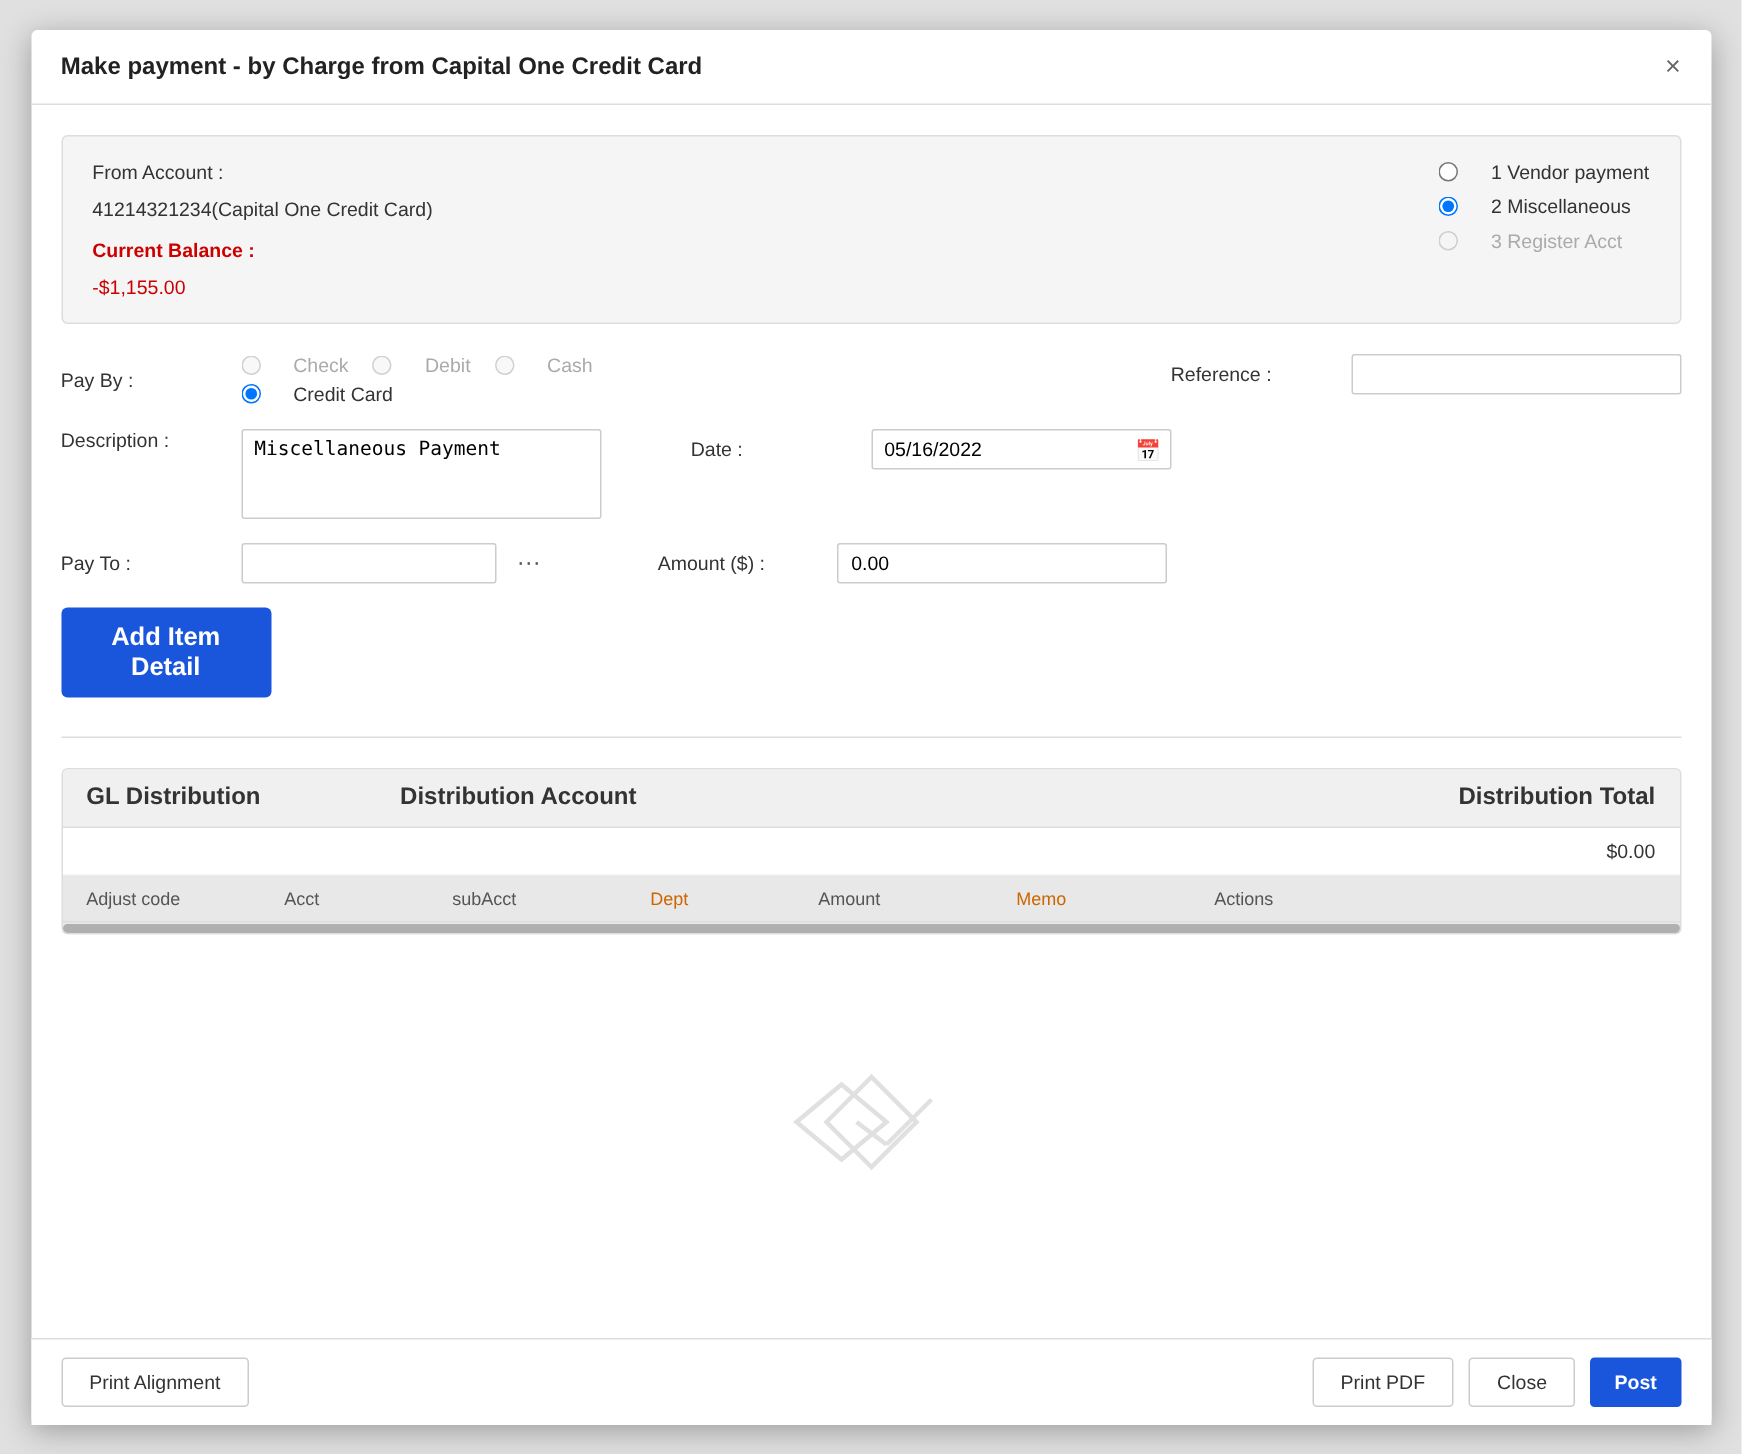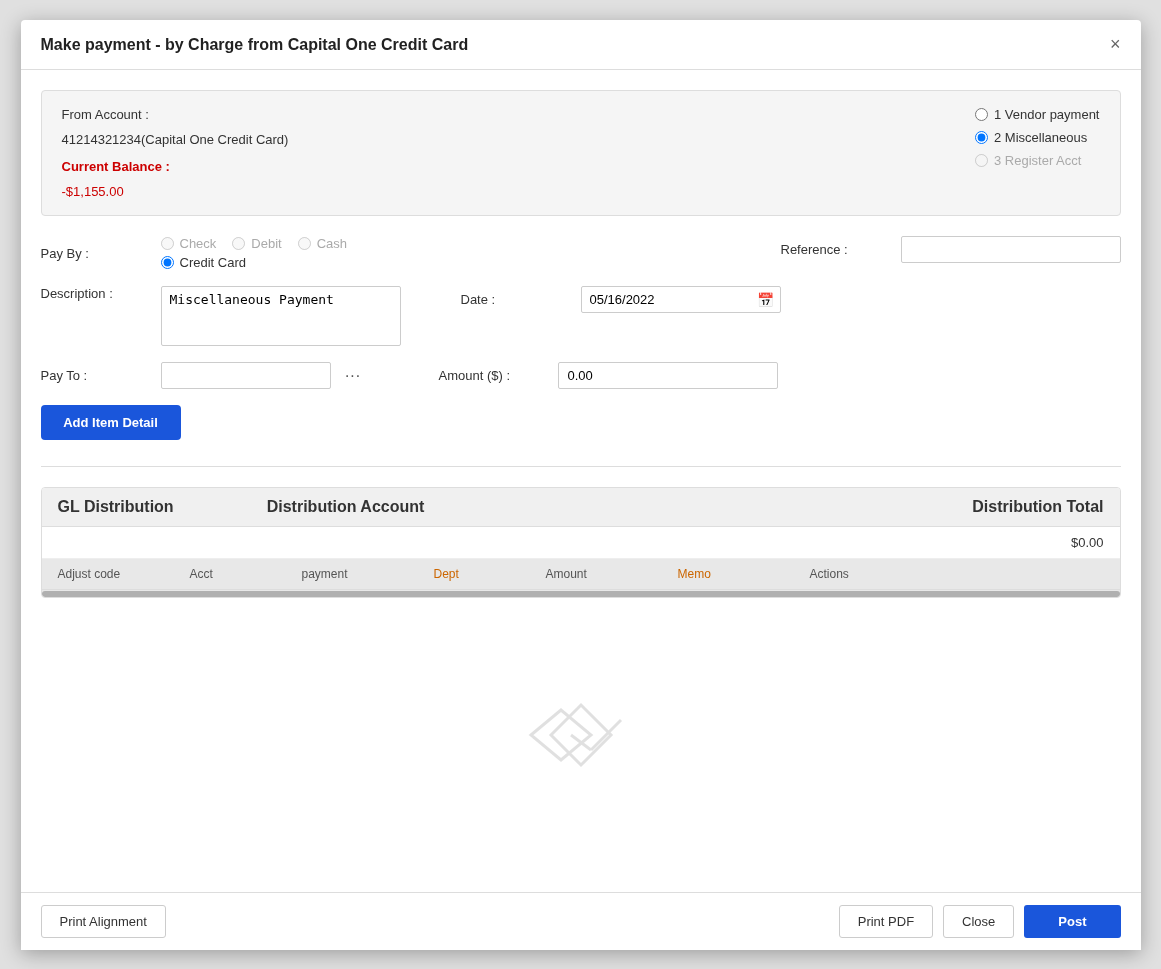--- a/index.html
+++ b/index.html
@@ -85,21 +85,21 @@
       color: #cc0000;
     }
     .radio-group {
       display: flex;
       flex-direction: column;
       gap: 8px;
     }
     .radio-item {
       display: flex;
       align-items: center;
-      gap: 6px;
+      gap: 22px;
       color: #333;
     }
     .radio-item.disabled {
       color: #aaa;
     }
     .radio-item input[type="radio"] {
       cursor: pointer;
     }
     .divider {
       border: none;
@@ -184,21 +184,21 @@
       font-size: 16px;
       color: #555;
       padding: 0 4px;
     }
     .add-item-btn {
       background: #1a56db;
       color: #fff;
       border: none;
       border-radius: 4px;
       padding: 10px 18px;
-      font-size: 13px;
+      font-size: 17px;
       cursor: pointer;
       font-weight: bold;
       width: 140px;
     }
     .table-section {
       border: 1px solid #ddd;
       border-radius: 4px;
       overflow: hidden;
       margin-top: 10px;
     }
@@ -293,21 +293,21 @@
       padding: 8px 18px;
       font-size: 13px;
       cursor: pointer;
       color: #333;
     }
     .btn-primary {
       background: #1a56db;
       color: #fff;
       border: none;
       border-radius: 3px;
-      padding: 8px 34px;
+      padding: 8px 16px;
       font-size: 13px;
       cursor: pointer;
       font-weight: bold;
     }
   </style>
 </head>
 <body>
 
 <div class="dialog">
 
@@ -414,21 +414,21 @@
         <span class="table-header-col col-gl">GL Distribution</span>
         <span class="table-header-col col-da">Distribution Account</span>
         <span class="table-header-col col-dt">Distribution Total</span>
       </div>
       <div class="distribution-total-row">
         <span class="distribution-total-val">$0.00</span>
       </div>
       <div class="table-subheader">
         <span class="th col-ac">Adjust code</span>
         <span class="th col-acct">Acct</span>
-        <span class="th col-sub">payment</span>
+        <span class="th col-sub">subAcct</span>
         <span class="th orange col-dept">Dept</span>
         <span class="th col-amt">Amount</span>
         <span class="th orange col-memo">Memo</span>
         <span class="th col-actions">Actions</span>
       </div>
       <div class="scrollbar-row">
         <div class="scrollbar-thumb"></div>
       </div>
     </div>
 

